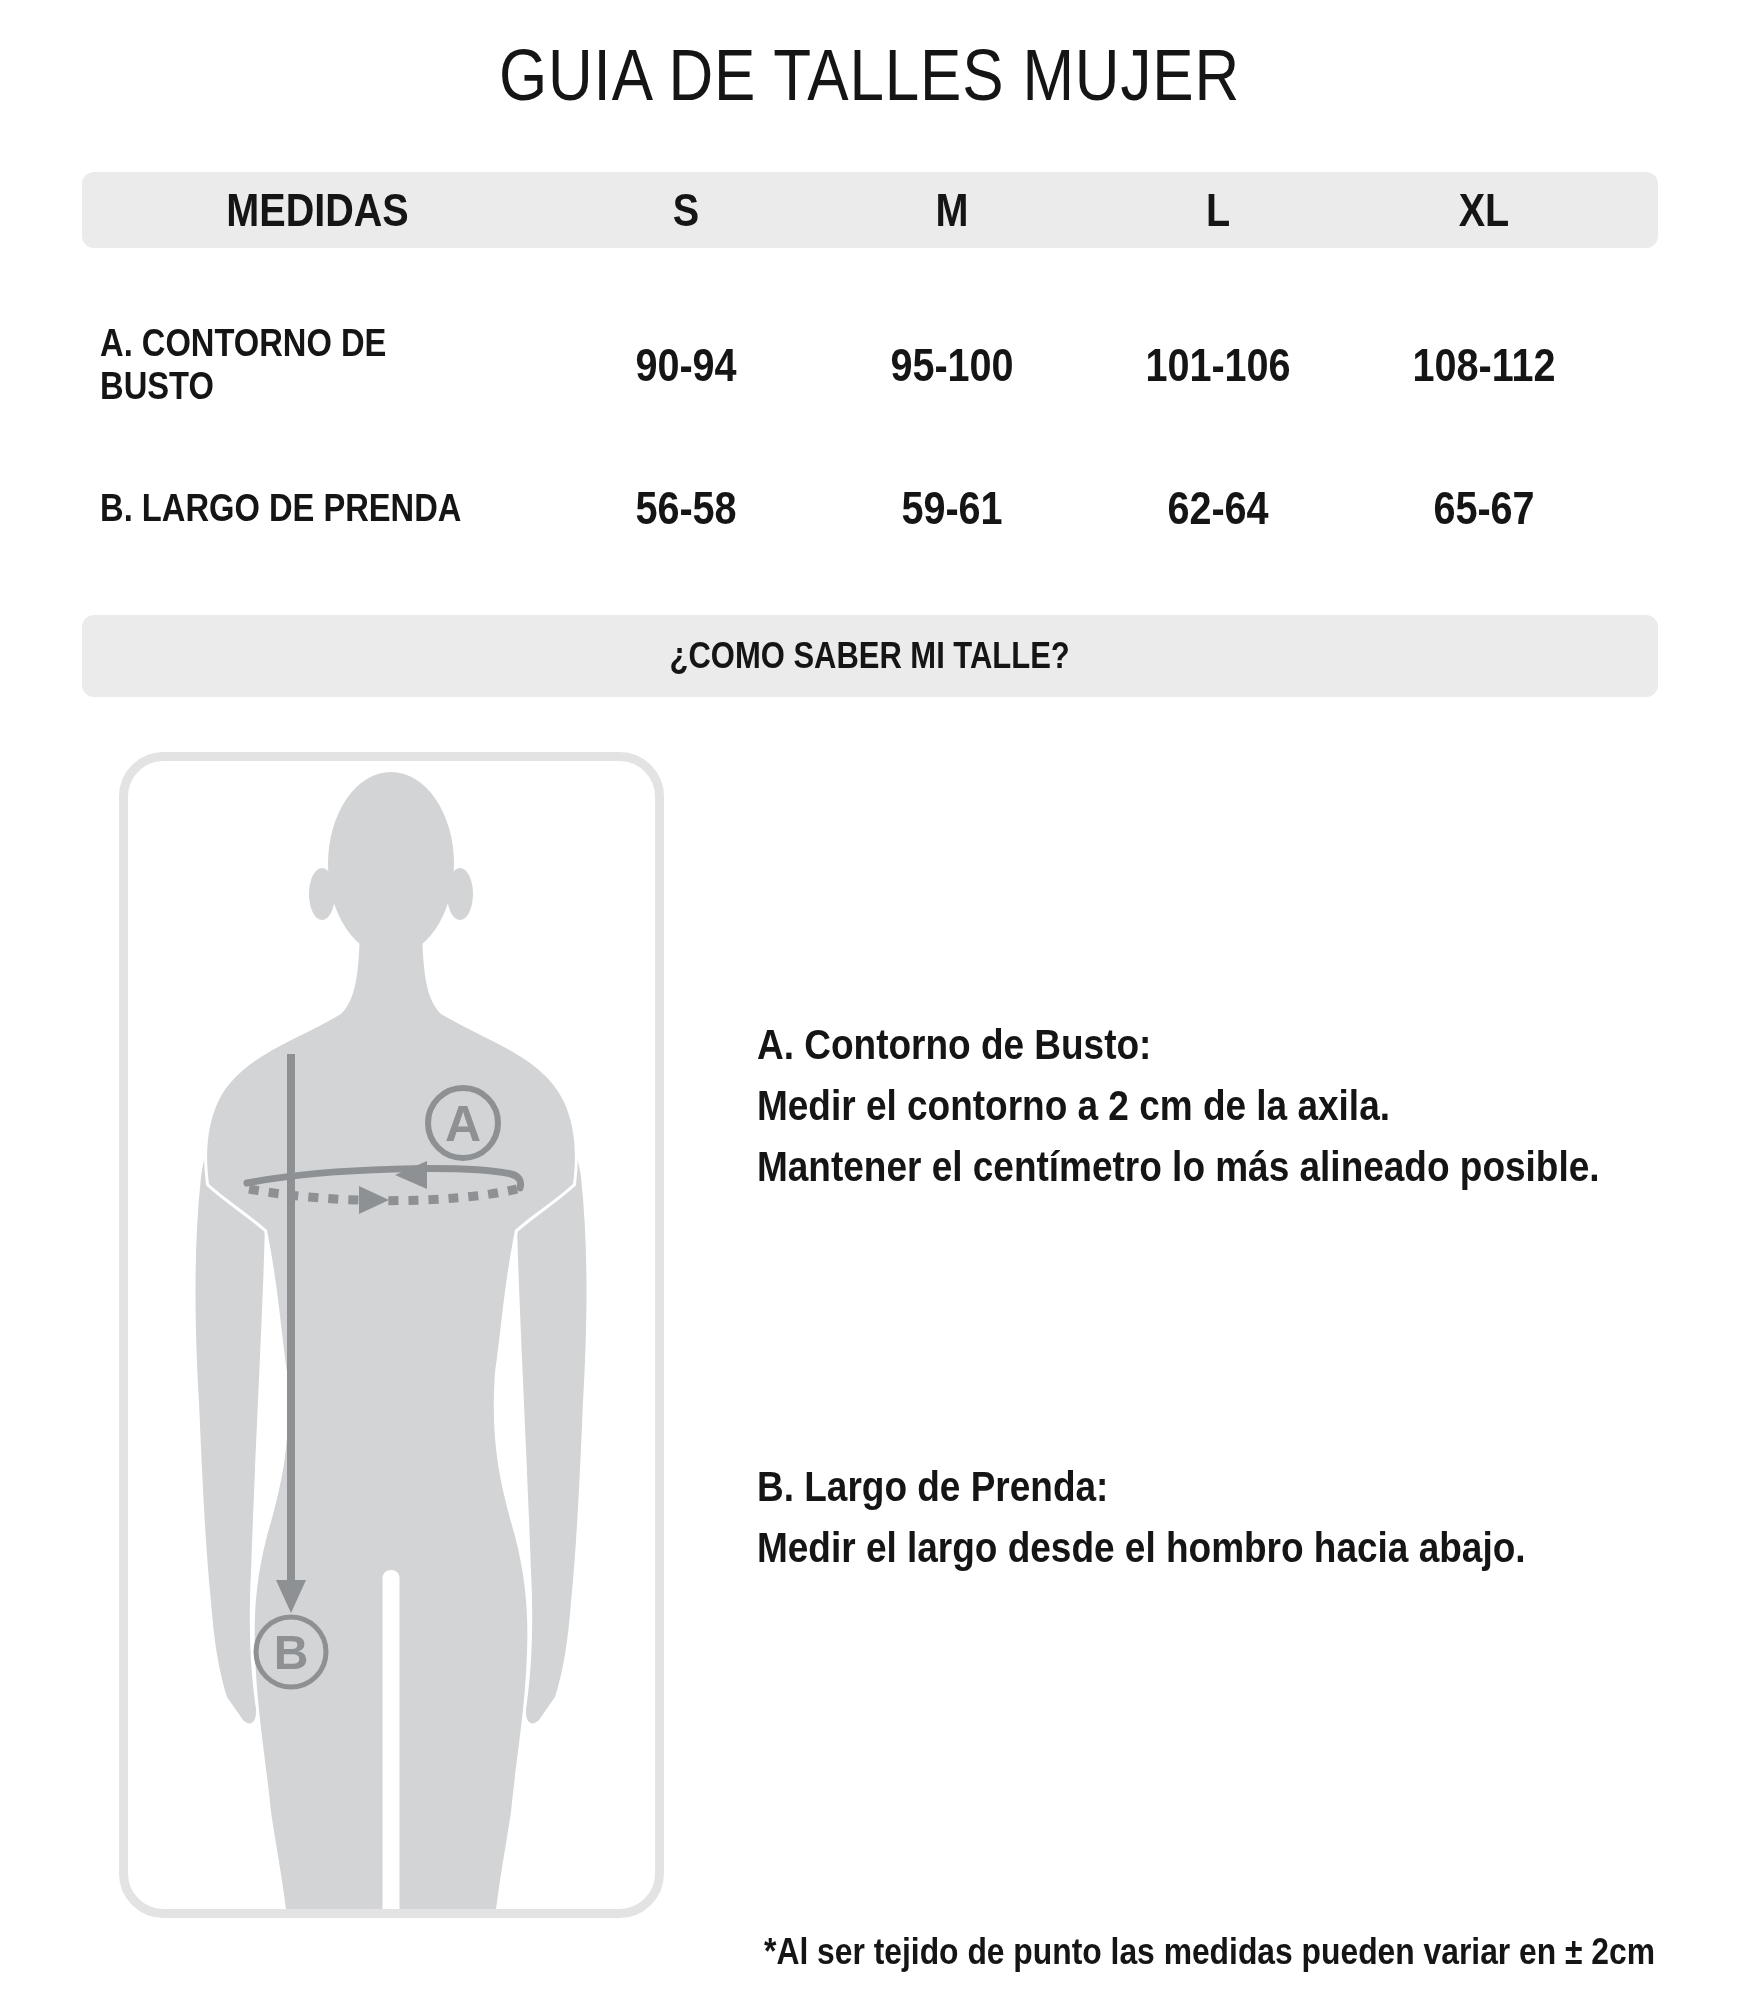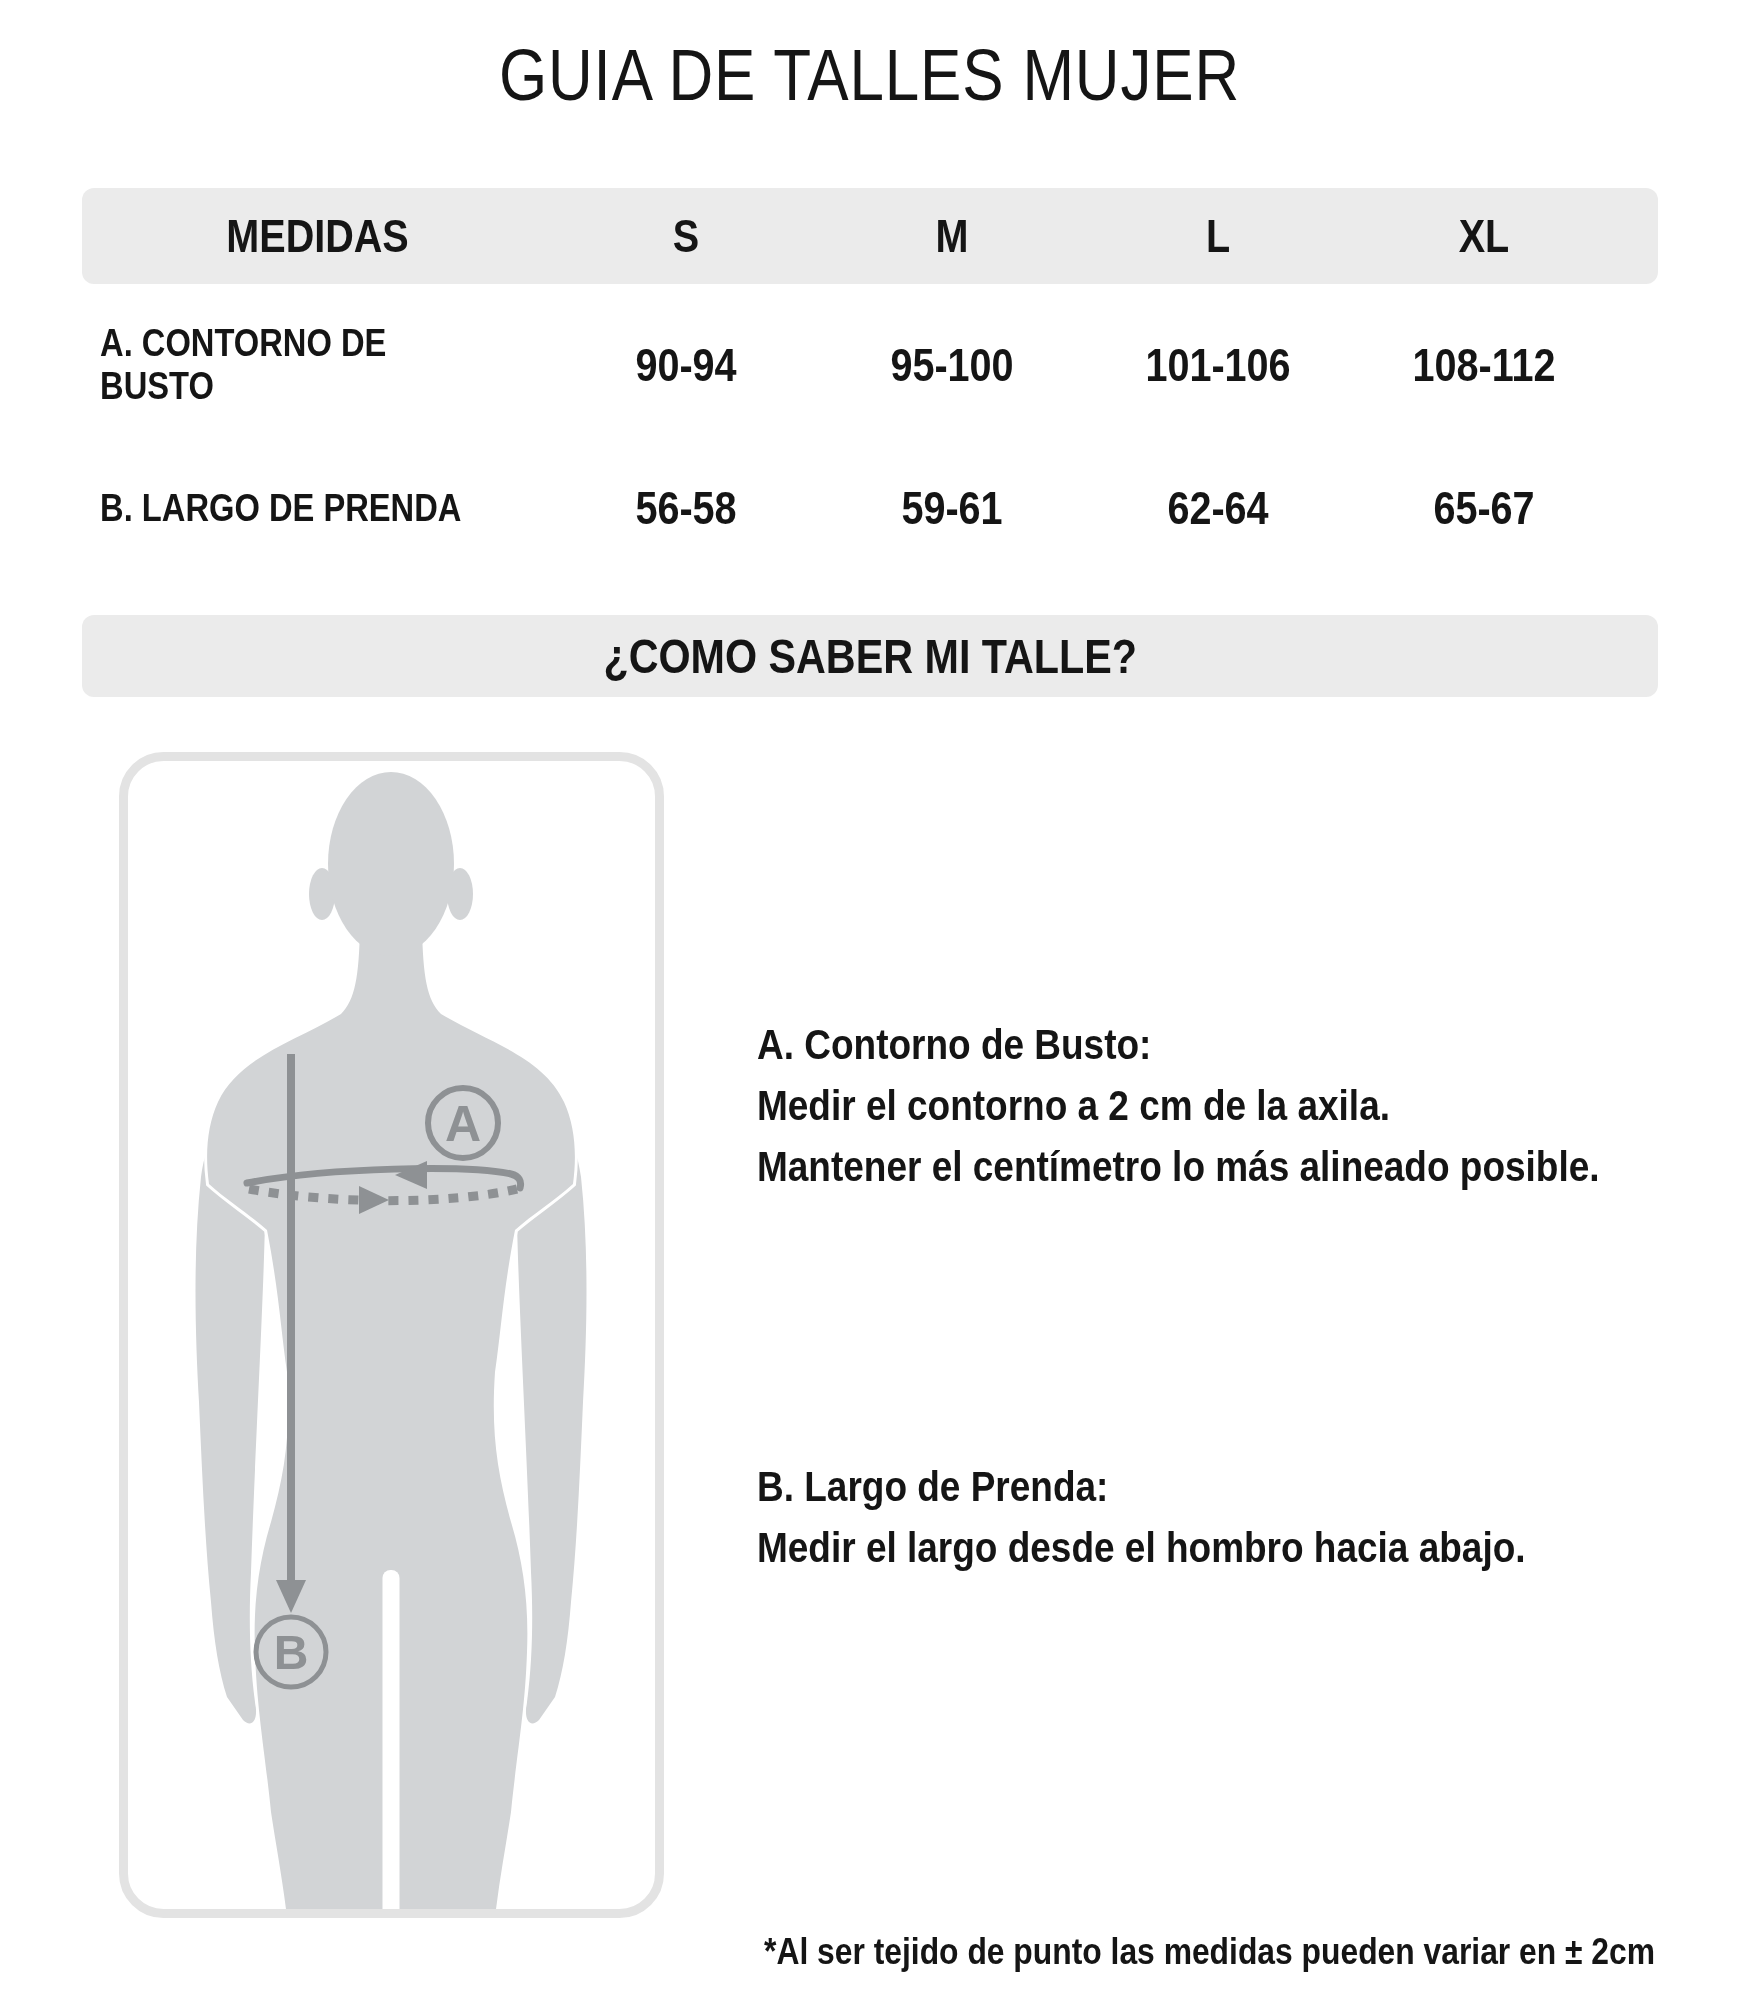--- a/index.html
+++ b/index.html
@@ -15,25 +15,25 @@
 
   .title {
     position:absolute; top:34px; left:0; width:100%;
     text-align:center; font-size:72px; font-weight:400; letter-spacing:1px;
   }
 
   .bar {
     position:absolute; left:82px; width:1576px;
     background:#ebebeb; border-radius:12px;
   }
-  .bar-header  { top:188px; height:96px; }
+  .bar-header  { top:172px; height:76px; }
   .bar-section {
     top:615px; height:82px;
     display:flex; align-items:center; justify-content:center;
-    font-size:48px; font-weight:700;
+    font-size:36px; font-weight:700;
   }
 
   .tgrid {
     display:grid;
     grid-template-columns:471px 266px 266px 266px 266px;
     align-items:center; height:100%;
   }
   .trow { position:absolute; left:82px; width:1576px; height:80px; }
   .trow-a { top:322px; }
   .trow-b { top:468px; }

